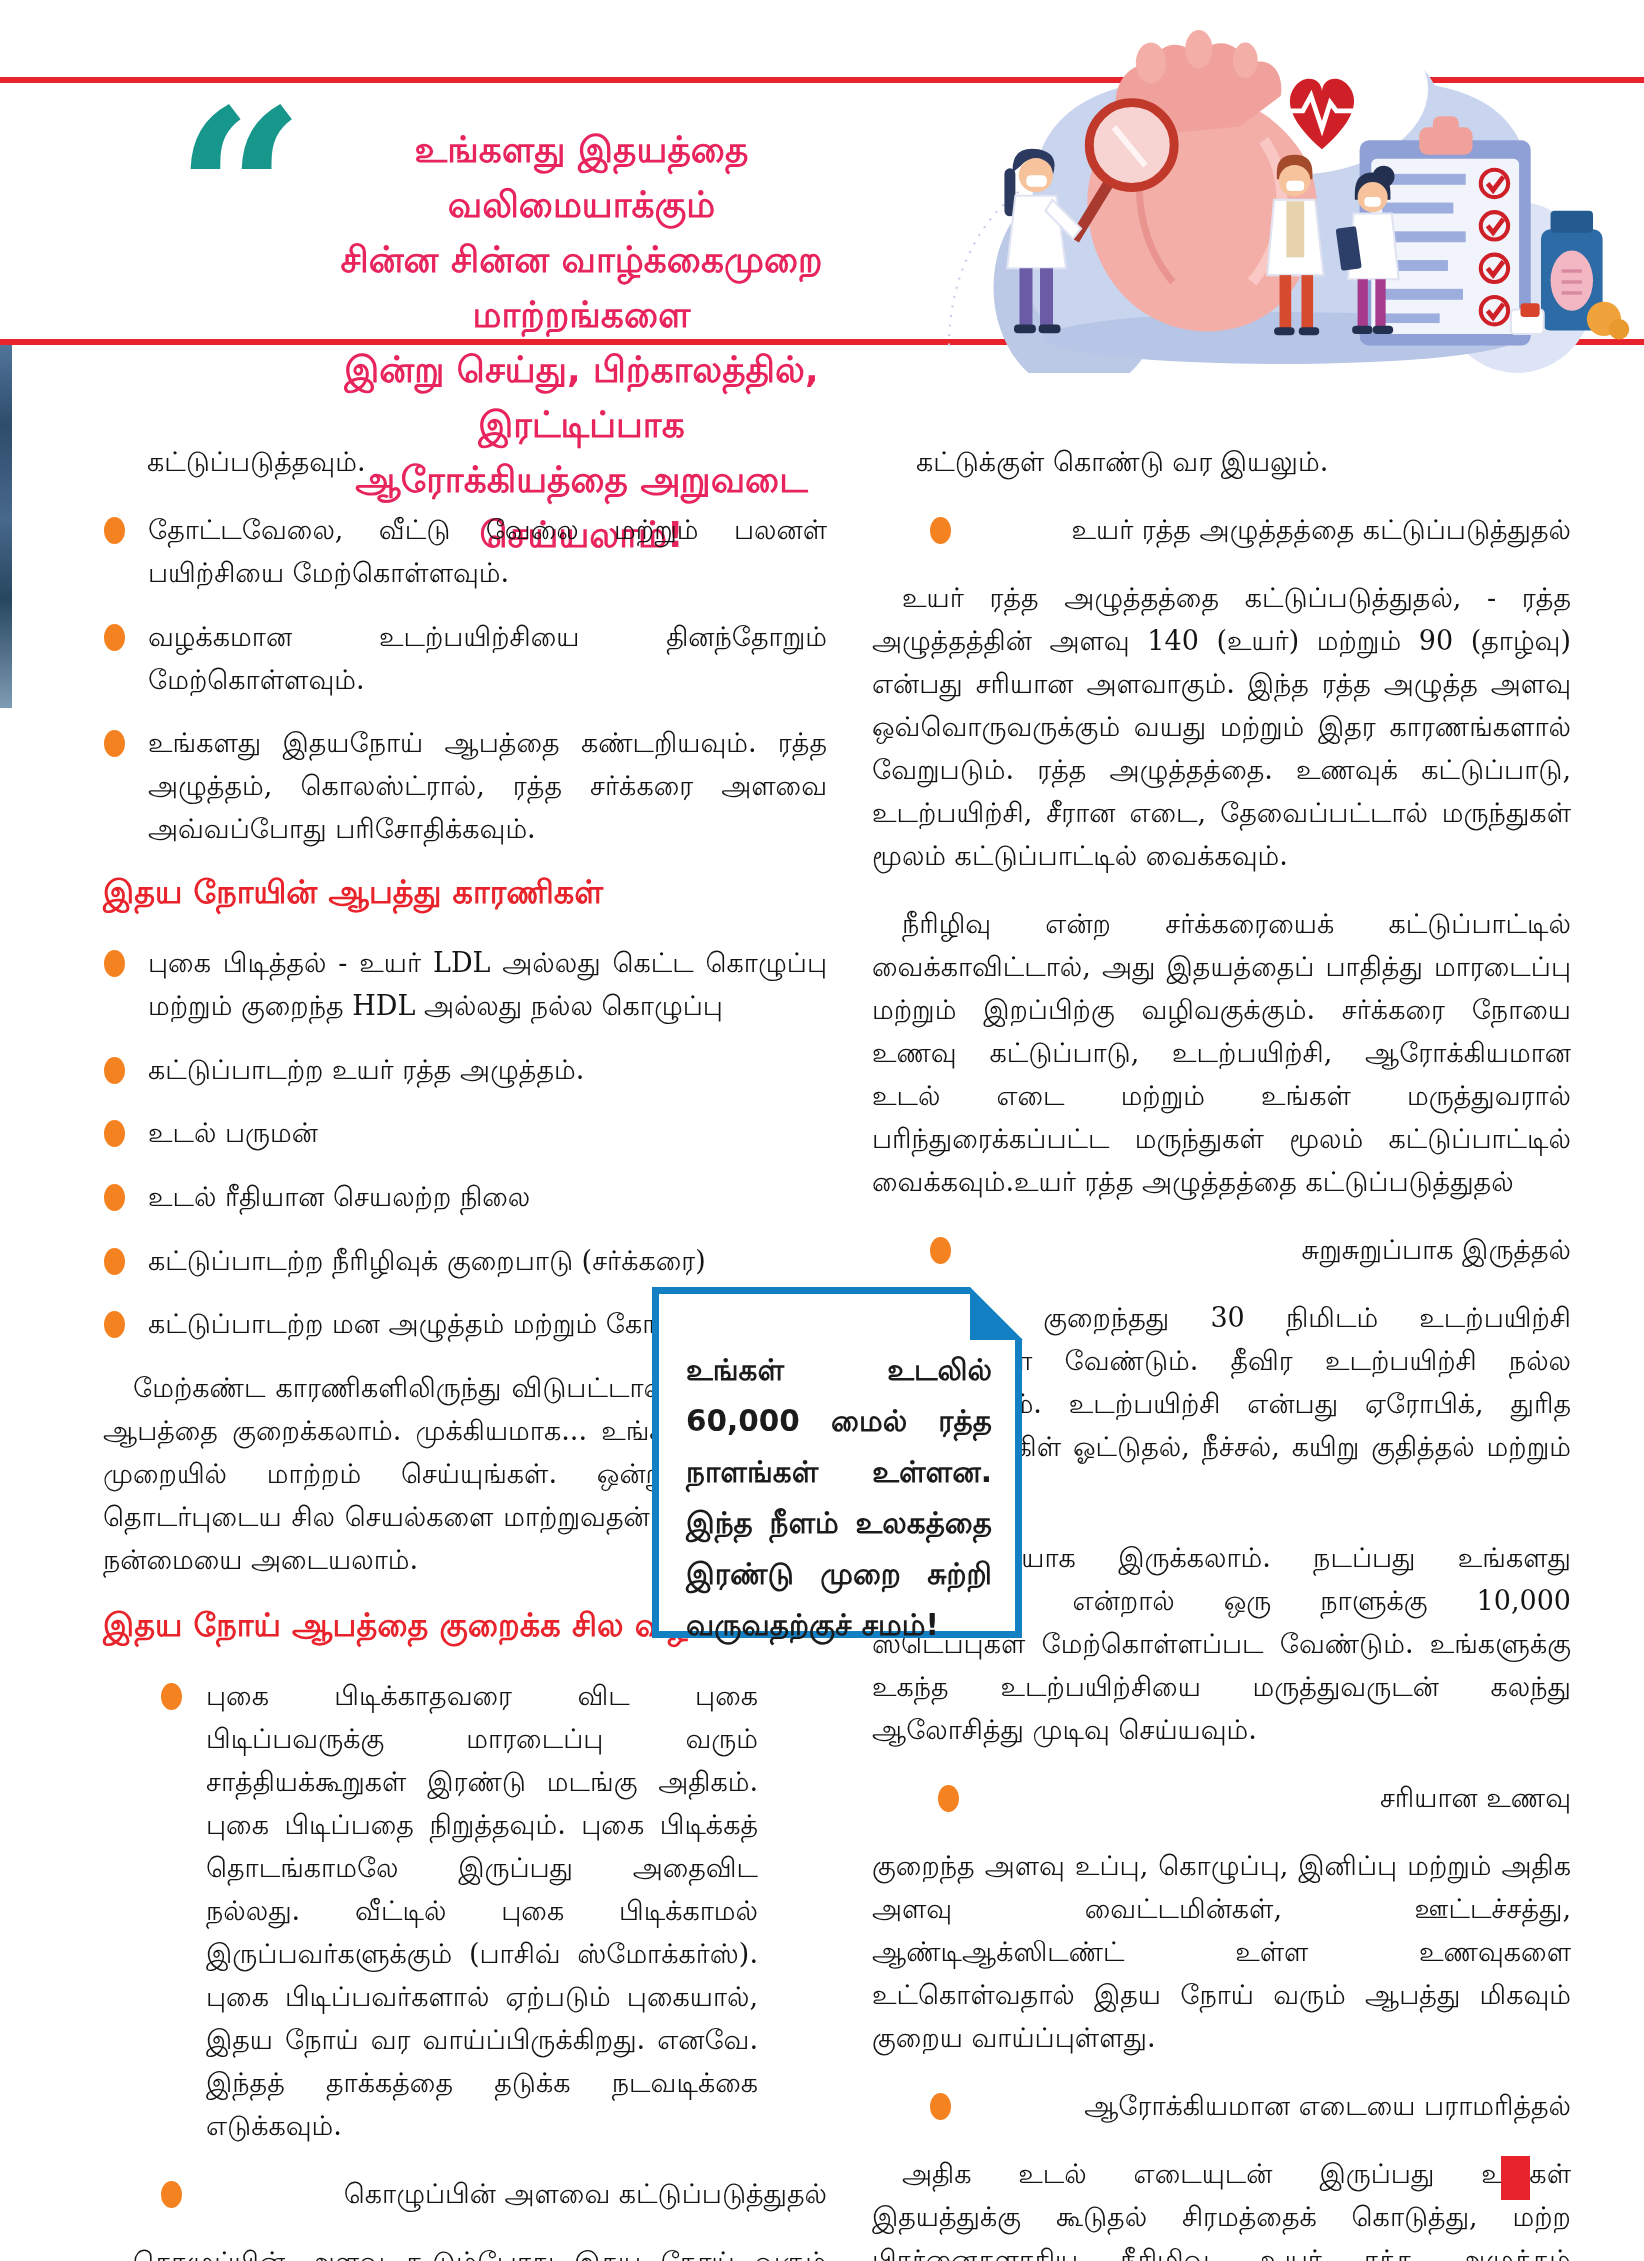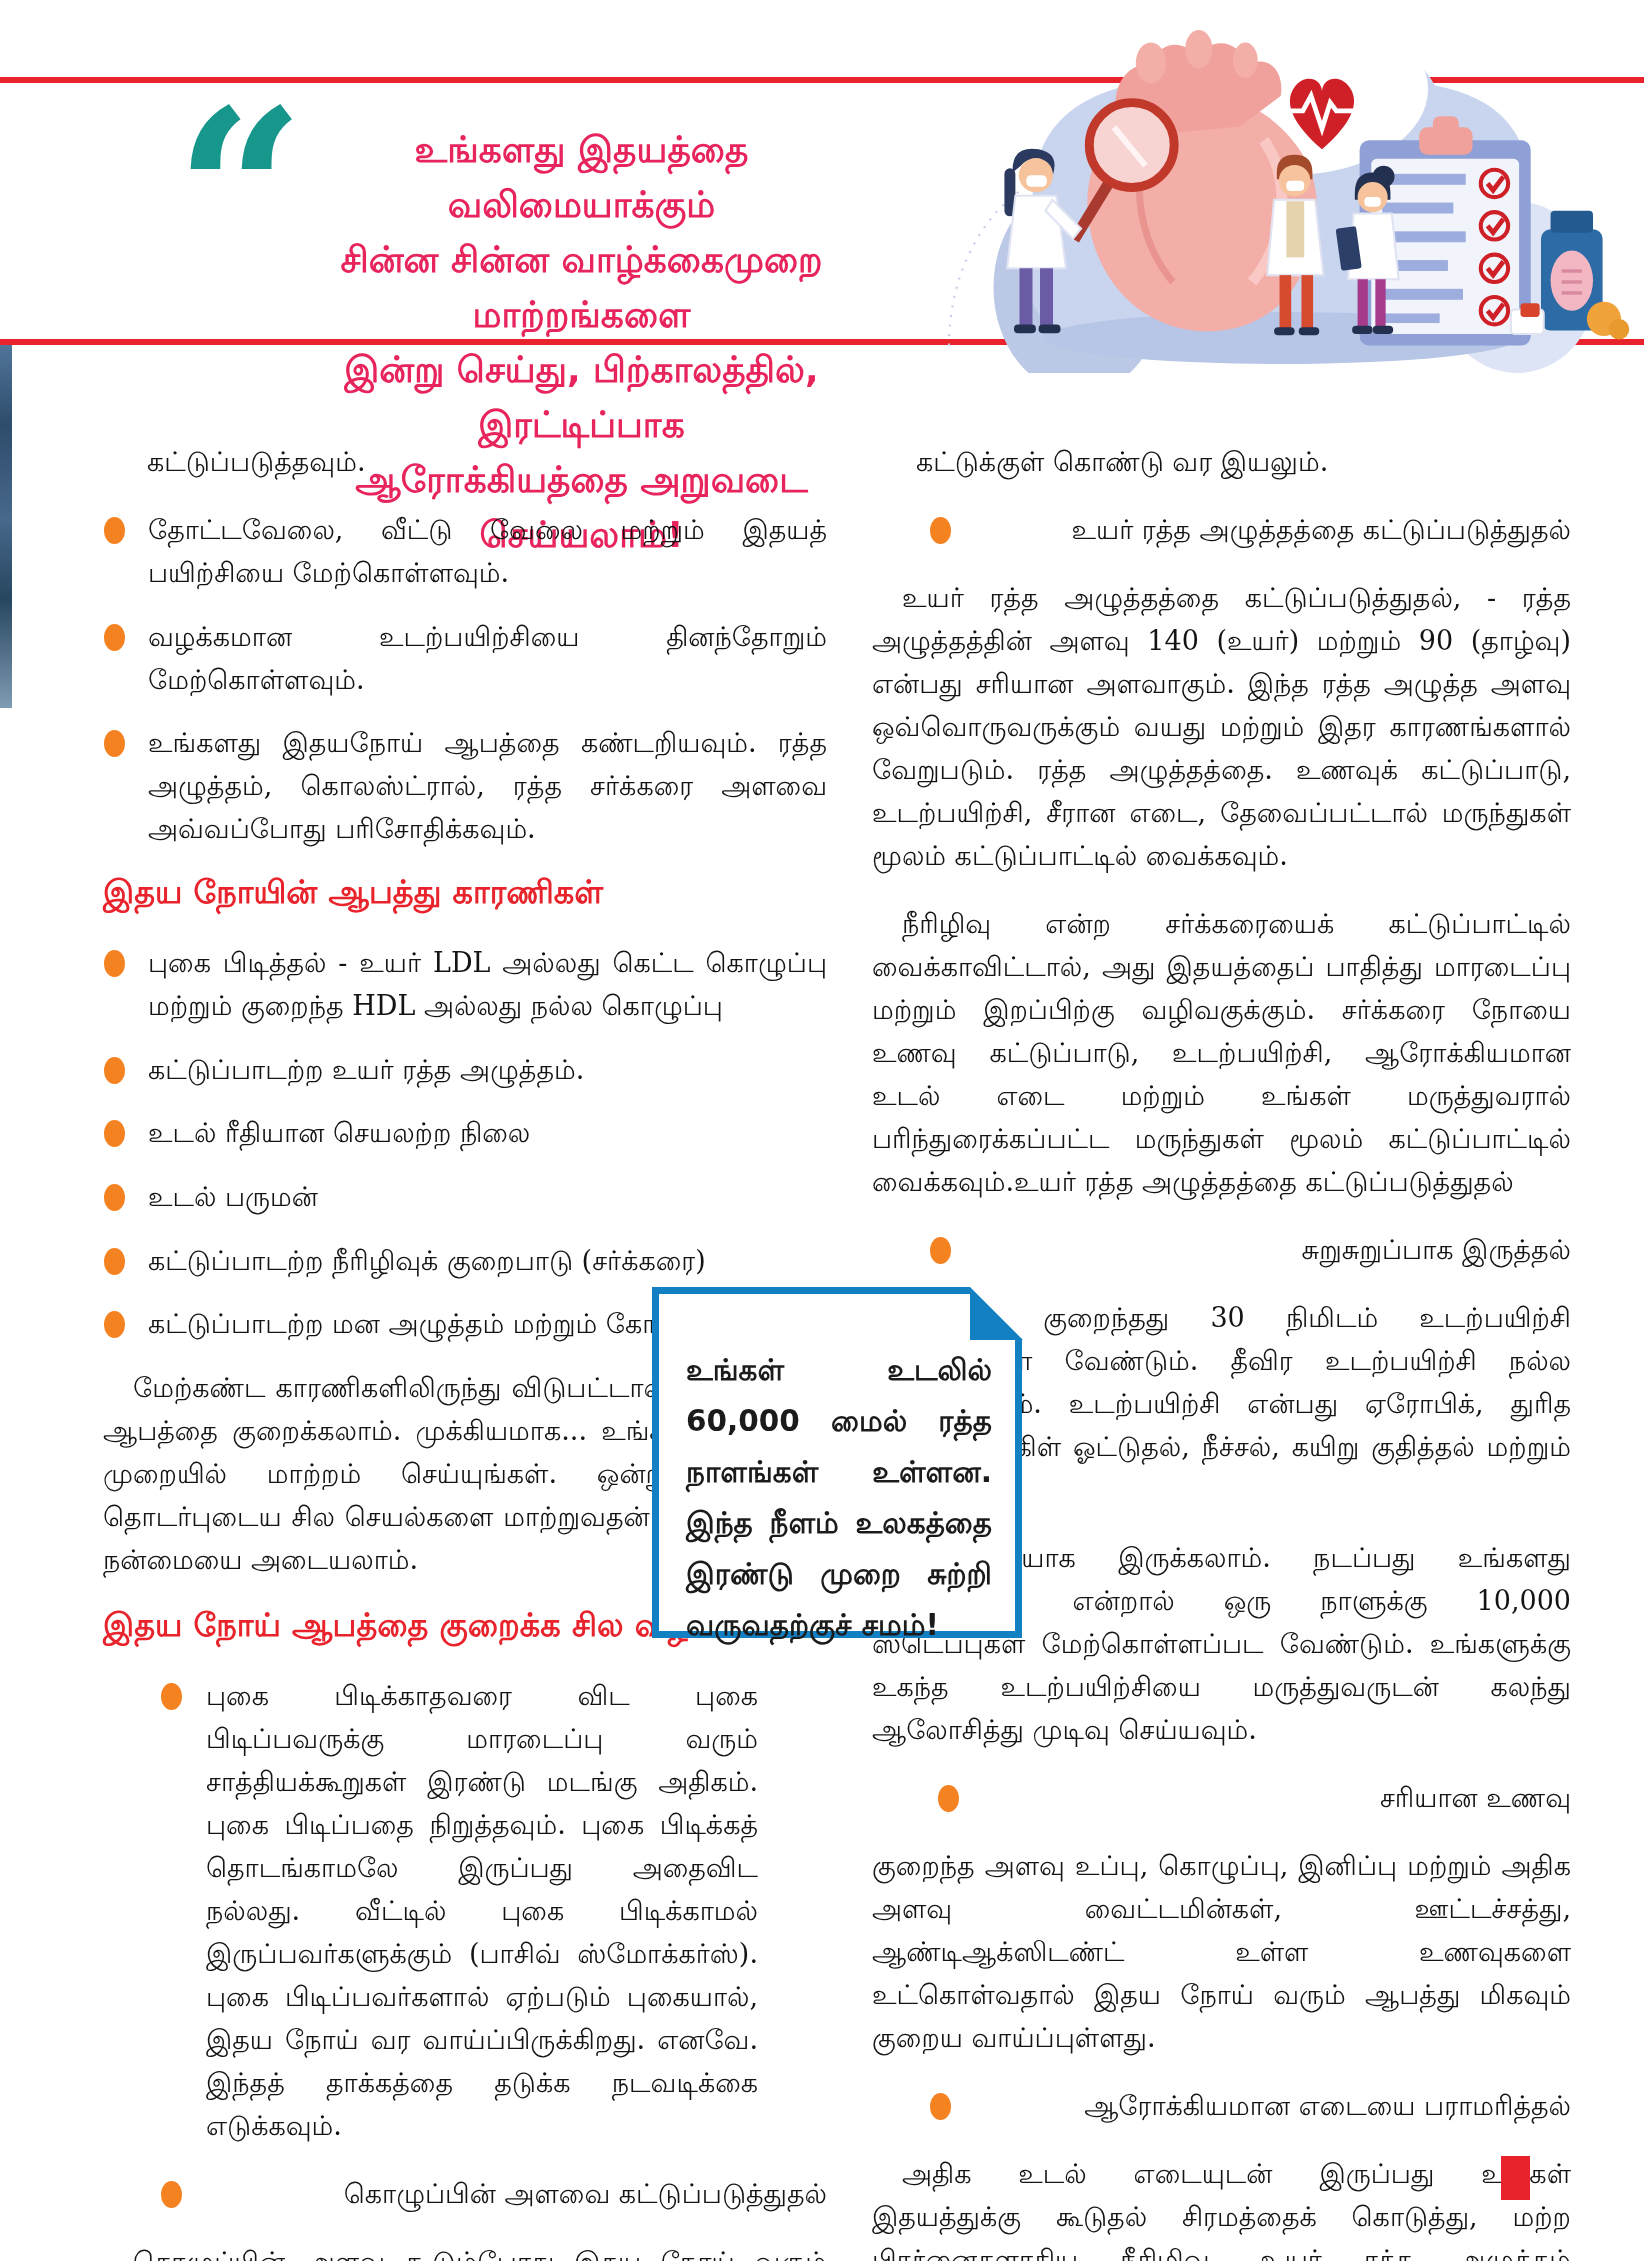--- a/index.html
+++ b/index.html
@@ -186,32 +186,32 @@
       <rect x="890" y="443" width="28" height="20" rx="5" fill="#d8432c"></rect>
       <circle cx="1012" cy="466" r="25" fill="#f0a33b"></circle>
       <circle cx="1034" cy="481" r="15" fill="#e89a2f"></circle>
     </g>
   </svg>
 
   <div class="col col-left">
     <p class="cont">கட்டுப்படுத்தவும்.</p>
 
     <ul class="bullets">
-      <li>தோட்டவேலை, வீட்டு வேலை மற்றும் இதயத் பயிற்சியை மேற்கொள்ளவும்.</li>
+      <li>தோட்டவேலை, வீட்டு வேலை மற்றும் பலனள் பயிற்சியை மேற்கொள்ளவும்.</li>
       <li>வழக்கமான உடற்பயிற்சியை தினந்தோறும் மேற்கொள்ளவும்.</li>
       <li>உங்களது இதயநோய் ஆபத்தை கண்டறியவும். ரத்த அழுத்தம், கொலஸ்ட்ரால், ரத்த சர்க்கரை அளவை அவ்வப்போது பரிசோதிக்கவும்.</li>
     </ul>
 
     <h2 class="section">இதய நோயின் ஆபத்து காரணிகள்</h2>
 
     <ul class="bullets">
       <li>புகை பிடித்தல் - உயர் LDL அல்லது கெட்ட கொழுப்பு மற்றும் குறைந்த HDL அல்லது நல்ல கொழுப்பு</li>
       <li>கட்டுப்பாடற்ற உயர் ரத்த அழுத்தம்.</li>
+      <li>உடல் பருமன்</li>
       <li>உடல் ரீதியான செயலற்ற நிலை</li>
-      <li>உடல் பருமன்</li>
       <li>கட்டுப்பாடற்ற நீரிழிவுக் குறைபாடு (சர்க்கரை)</li>
       <li>கட்டுப்பாடற்ற மன அழுத்தம் மற்றும் கோபம்</li>
     </ul>
 
     <p class="indent">மேற்கண்ட காரணிகளிலிருந்து விடுபட்டால் இதய நோய் ஆபத்தை குறைக்கலாம். முக்கியமாக... உங்கள் வாழ்க்கை முறையில் மாற்றம் செய்யுங்கள். ஒன்றுடன் ஒன்று தொடர்புடைய சில செயல்களை மாற்றுவதன் மூலம் பெரிய நன்மையை அடையலாம்.</p>
 
     <h2 class="section">இதய நோய் ஆபத்தை குறைக்க சில வழிகள்</h2>
 
     <p class="bullet-head narrow" style="text-align:justify;">புகை பிடிக்காதவரை விட புகை பிடிப்பவருக்கு மாரடைப்பு வரும் சாத்தியக்கூறுகள் இரண்டு மடங்கு அதிகம். புகை பிடிப்பதை நிறுத்தவும். புகை பிடிக்கத் தொடங்காமலே இருப்பது அதைவிட நல்லது. வீட்டில் புகை பிடிக்காமல் இருப்பவர்களுக்கும் (பாசிவ் ஸ்மோக்கர்ஸ்). புகை பிடிப்பவர்களால் ஏற்படும் புகையால், இதய நோய் வர வாய்ப்பிருக்கிறது. எனவே. இந்தத் தாக்கத்தை தடுக்க நடவடிக்கை எடுக்கவும்.</p>
 

